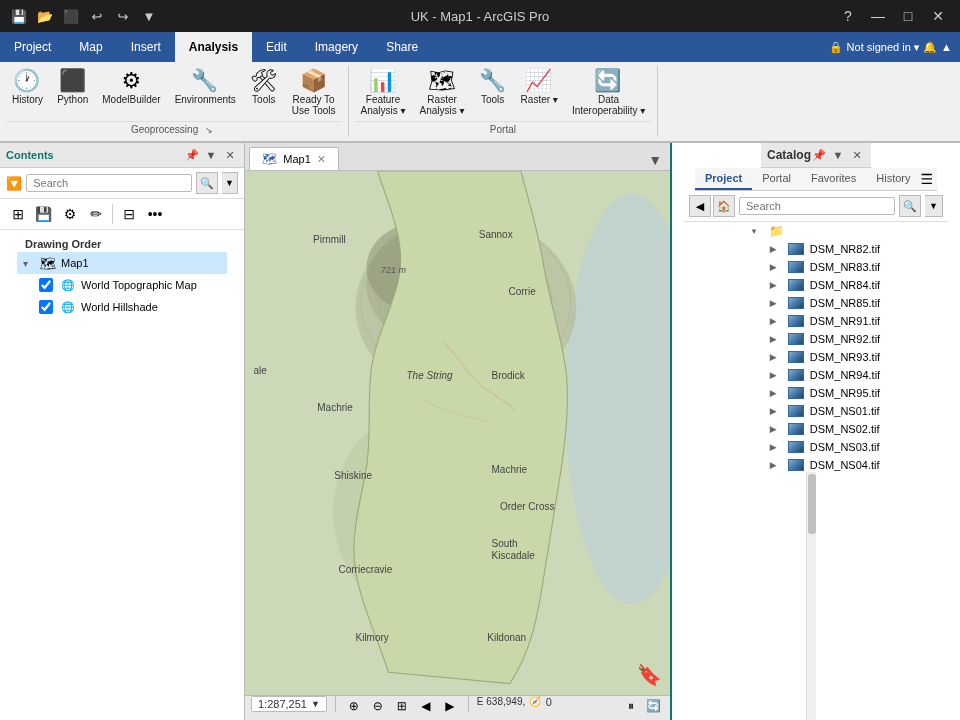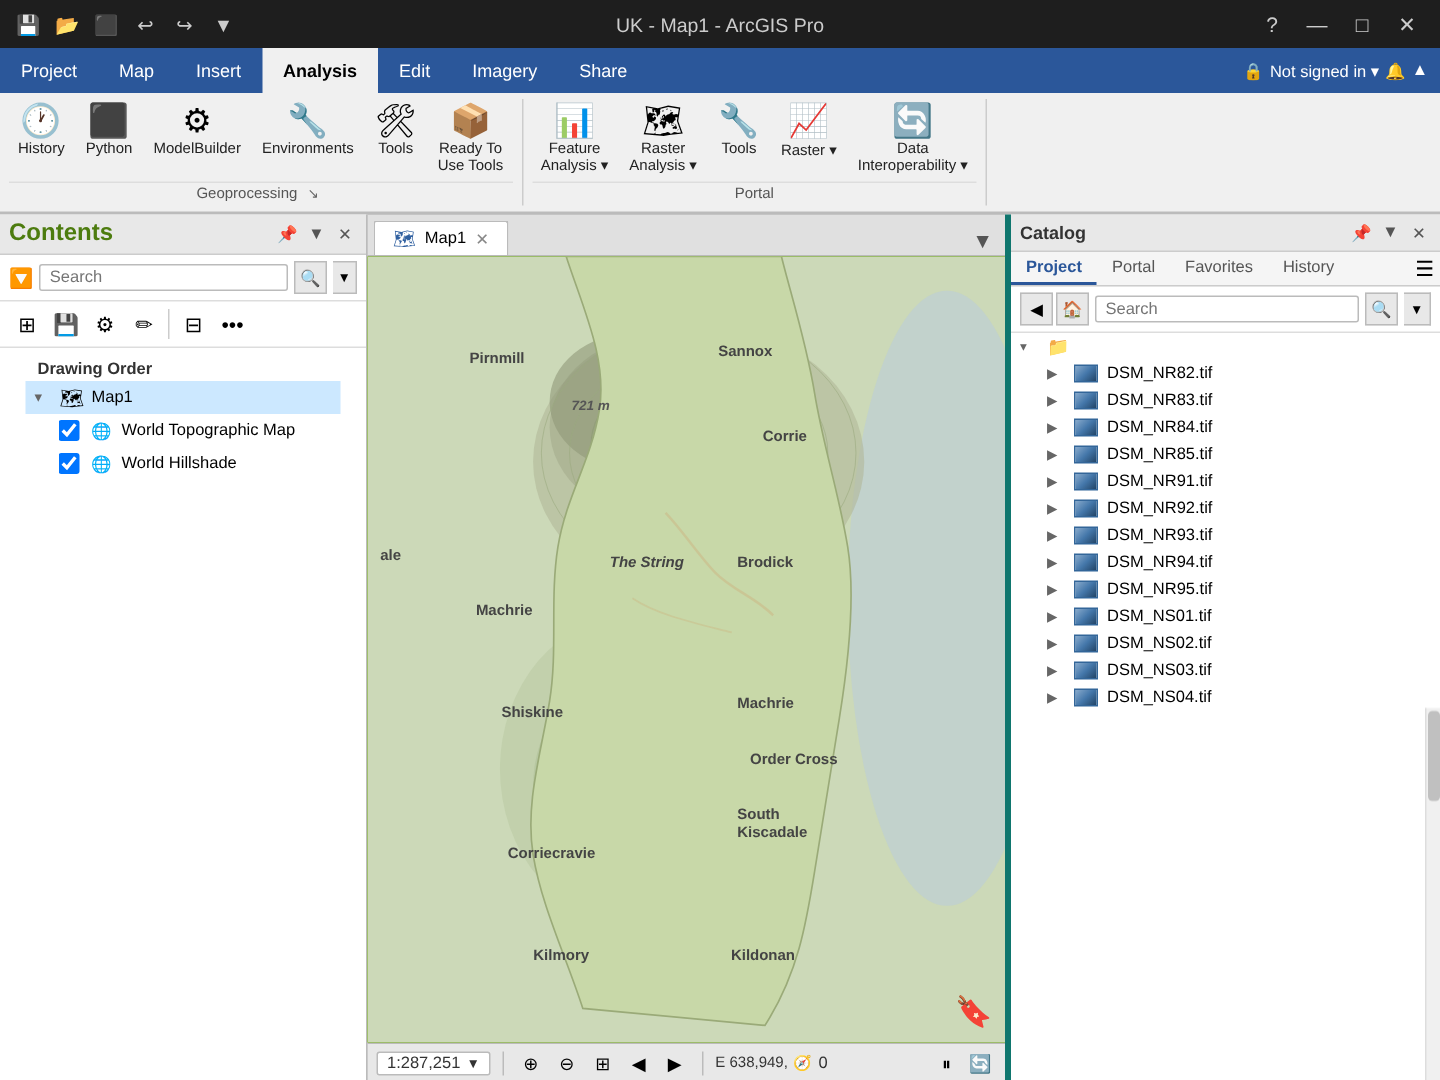--- a/index.html
+++ b/index.html
@@ -32,21 +32,21 @@
     .ribbon-btn .icon { font-size: 22px; line-height: 1; }
     .ribbon-btn .label { font-size: 10px; text-align: center; margin-top: 2px; color: #222; }
     .ribbon-expand { font-size: 9px; color: #666; cursor: pointer; align-self: flex-end; padding: 0 4px; }
 
     
     .main-area { display: flex; height: calc(720px - 32px - 110px); }
 
     
     .contents-panel { width: 245px; background: #fff; border-right: 1px solid #bbb; display: flex; flex-direction: column; min-height: 0; }
     .panel-header { display: flex; align-items: center; justify-content: space-between; padding: 4px 6px; background: #e8e8e8; border-bottom: 1px solid #ccc; }
-    .panel-title { font-size: 16px; font-weight: bold; color: #4d7c0f; }
+    .panel-title { font-size: 11px; font-weight: bold; color: #0f766e; }
     .panel-controls { display: flex; gap: 3px; }
     .panel-ctrl-btn { width: 16px; height: 16px; background: transparent; border: none; cursor: pointer; font-size: 11px; color: #555; display: flex; align-items: center; justify-content: center; }
 
     .search-bar { padding: 4px 6px; display: flex; align-items: center; gap: 4px; border-bottom: 1px solid #ddd; }
     .search-bar input { flex: 1; padding: 2px 6px; border: 1px solid #bbb; border-radius: 2px; font-size: 11px; }
     .search-bar button { width: 22px; height: 22px; border: 1px solid #bbb; background: #e8e8e8; cursor: pointer; font-size: 11px; display: flex; align-items: center; justify-content: center; }
 
     .toolbar-row { display: flex; align-items: center; padding: 3px 6px; gap: 2px; border-bottom: 1px solid #ddd; }
     .toolbar-btn { width: 24px; height: 24px; background: transparent; border: 1px solid transparent; cursor: pointer; font-size: 14px; display: flex; align-items: center; justify-content: center; border-radius: 2px; }
     .toolbar-sep { width: 1px; height: 20px; background: #ccc; margin: 0 2px; }
@@ -62,33 +62,33 @@
     .sub-layer { padding-left: 22px; }
 
     
     .map-area { flex: 1; display: flex; flex-direction: column; min-width: 0; }
     .map-tab-bar { display: flex; align-items: flex-end; background: #e0e0e0; border-bottom: 1px solid #bbb; padding-top: 4px; padding-left: 4px; }
     .map-tab { display: flex; align-items: center; gap: 6px; padding: 4px 12px; background: #fff; border: 1px solid #bbb; border-bottom: none; font-size: 11px; cursor: pointer; border-radius: 2px 2px 0 0; }
     .map-tab .close-btn { font-size: 11px; color: #888; cursor: pointer; }
     .map-tab .map-icon { font-size: 12px; color: #3060a0; }
     .map-dropdown { padding: 2px 8px; font-size: 14px; color: #555; cursor: pointer; margin-left: auto; }
 
-    .map-canvas { flex: 1; position: relative; overflow: hidden; background: #84cc16; font-weight: bold; }
+    .map-canvas { flex: 1; position: relative; overflow: hidden; background: #e5e5e5; }
     .map-label { position: absolute; font-size: 10px; color: #444; font-family: Arial; }
     .elevation-label { position: absolute; font-size: 9px; color: #555; font-style: italic; }
 
-    .map-statusbar { height: 26px; background: #e8e8e8; border-top: 1px solid #bbb; display: flex; align-items: center; padding: 0 6px; gap: 4px; font-size: 11px; color: #333; }
+    .map-statusbar { height: 26px; background: #e8e8e8; border-top: 1px solid #bbb; display: flex; align-items: flex-start; padding: 0 6px; gap: 4px; font-size: 11px; color: #333; }
     .statusbar-scale { background: #fff; border: 1px solid #bbb; padding: 1px 6px; border-radius: 2px; display: flex; align-items: center; gap: 4px; }
     .statusbar-sep { width: 1px; height: 16px; background: #bbb; margin: 0 4px; }
     .statusbar-coords { font-size: 10px; }
     .statusbar-controls { display: flex; gap: 3px; margin-left: auto; align-items: center; }
     .statusbar-btn { width: 20px; height: 20px; background: transparent; border: none; cursor: pointer; font-size: 12px; display: flex; align-items: center; justify-content: center; }
 
     
-    .catalog-panel { width: 290px; background: #fff; border-left: 4px solid #0f766e; display: flex; flex-direction: column; }
+    .catalog-panel { width: 290px; background: #fff; border-left: 2px solid #0f766e; display: flex; flex-direction: column; align-items: center; }
     .catalog-header { display: flex; align-items: center; justify-content: space-between; padding: 4px 6px; background: #e8e8e8; border-bottom: 1px solid #ccc; }
     .catalog-title { font-size: 12px; font-weight: bold; color: #333; }
     .catalog-header-controls { display: flex; gap: 3px; }
     .catalog-tabs { display: flex; gap: 0; border-bottom: 1px solid #ccc; background: #f5f5f5; }
     .catalog-tab { padding: 4px 10px; font-size: 11px; cursor: pointer; border-bottom: 2px solid transparent; color: #555; }
     .catalog-tab.active { color: #2b579a; border-bottom: 2px solid #2b579a; font-weight: bold; }
     .catalog-tab-actions { margin-left: auto; display: flex; align-items: center; padding-right: 4px; }
     .catalog-search { padding: 4px 6px; display: flex; align-items: center; gap: 4px; border-bottom: 1px solid #ddd; }
     .catalog-search-nav { display: flex; gap: 2px; }
     .catalog-search-btn { width: 22px; height: 22px; border: 1px solid #bbb; background: #e8e8e8; cursor: pointer; font-size: 11px; display: flex; align-items: center; justify-content: center; }

